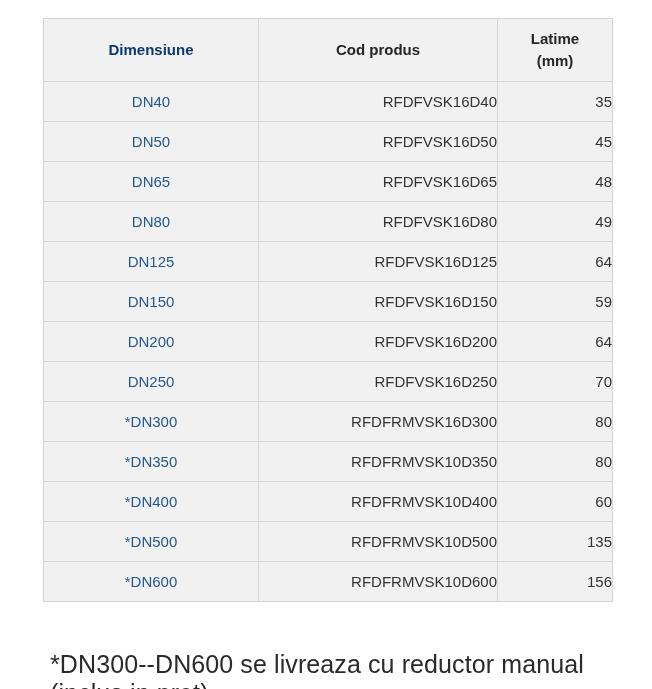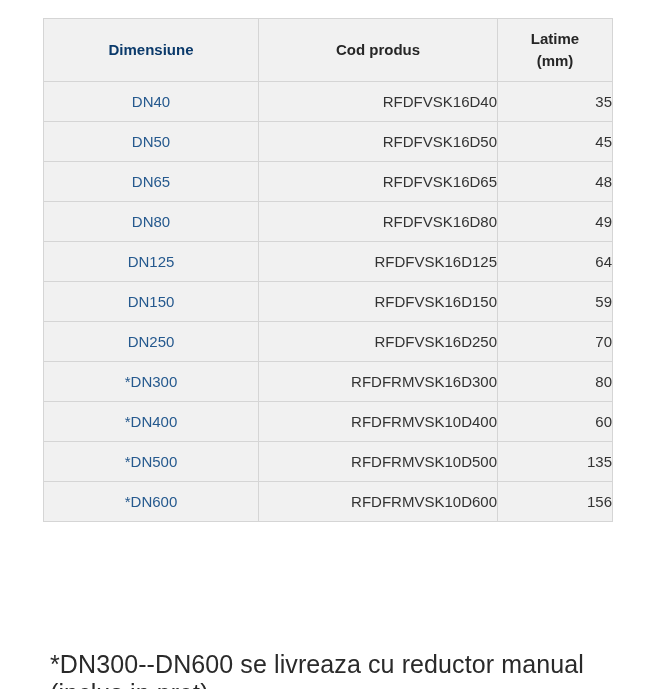--- a/index.html
+++ b/index.html
@@ -103,27 +103,37 @@
       <td class="dim-cell">DN125</td>
       <td class="cod-cell">RFDFVSK16D125</td>
       <td class="lat-cell">64</td>
     </tr>
     <tr>
       <td class="dim-cell">DN150</td>
       <td class="cod-cell">RFDFVSK16D150</td>
       <td class="lat-cell">59</td>
     </tr>
     <tr>
+      <td class="dim-cell">DN200</td>
+      <td class="cod-cell">RFDFVSK16D200</td>
+      <td class="lat-cell">64</td>
+    </tr>
+    <tr>
       <td class="dim-cell">DN250</td>
       <td class="cod-cell">RFDFVSK16D250</td>
       <td class="lat-cell">70</td>
     </tr>
     <tr>
       <td class="dim-cell">*DN300</td>
       <td class="cod-cell">RFDFRMVSK16D300</td>
+      <td class="lat-cell">80</td>
+    </tr>
+    <tr>
+      <td class="dim-cell">*DN350</td>
+      <td class="cod-cell">RFDFRMVSK10D350</td>
       <td class="lat-cell">80</td>
     </tr>
     <tr>
       <td class="dim-cell">*DN400</td>
       <td class="cod-cell">RFDFRMVSK10D400</td>
       <td class="lat-cell">60</td>
     </tr>
     <tr>
       <td class="dim-cell">*DN500</td>
       <td class="cod-cell">RFDFRMVSK10D500</td>

